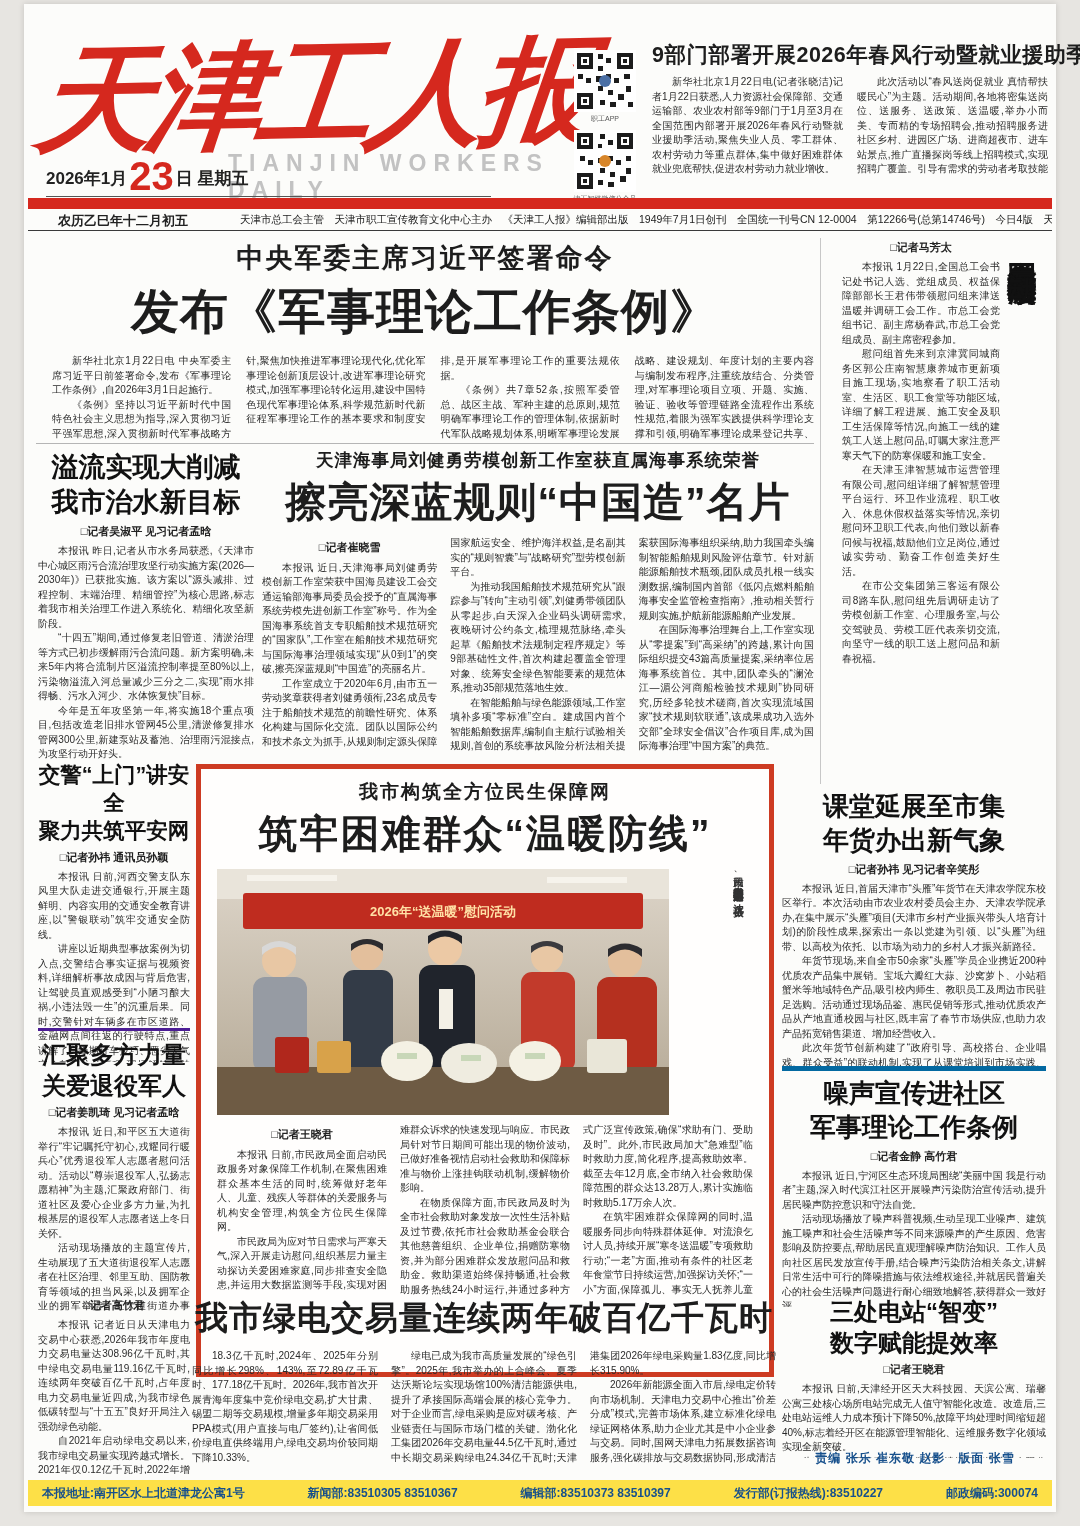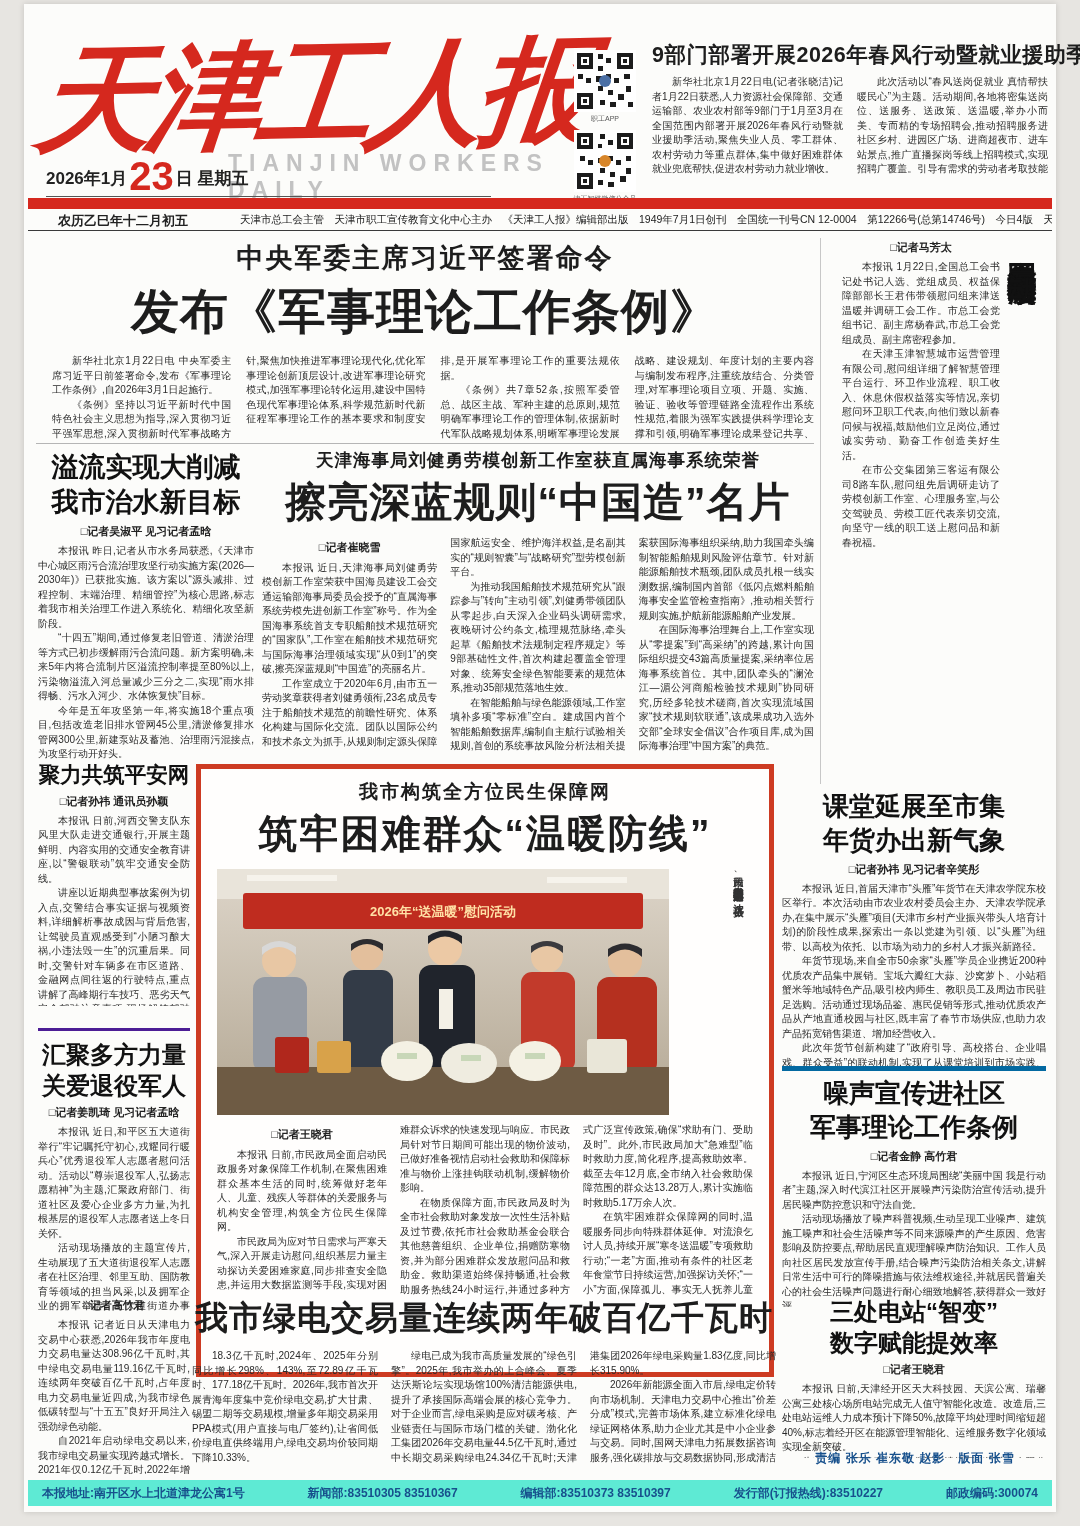--- a/index.html
+++ b/index.html
@@ -91,21 +91,21 @@
   .power .h2col { font-size:24px; }
   .power .body-sm { height:76px; }
   .editors { left:784px; top:1450px; width:262px; text-align:center; font-size:12px; font-weight:bold; color:#17508c; letter-spacing:1px; }
 
   
   .green-bottom { left:192px; top:1296px; width:584px; height:176px; }
   .green-bottom .title { text-align:center; font-size:33px; font-weight:900; letter-spacing:1px; margin-bottom:8px; white-space:nowrap; }
   .green-bottom .body-sm { height:122px; }
 
   
-  .footer-bar { left:28px; top:1480px; width:1024px; height:26px; background:#5eead4; display:flex; align-items:center; justify-content:space-between; padding:0 14px; }
+  .footer-bar { left:28px; top:1480px; width:1024px; height:26px; background:#fde047; display:flex; align-items:center; justify-content:space-between; padding:0 14px; }
   .footer-bar span { font-size:12px; font-weight:bold; color:#17508c; white-space:nowrap; }
 </style>
 </head>
 <body>
 
 <div class="page">
   <div class="paper"></div>
 
   <div class="abs masthead-script">天津工人报</div>
   <div class="abs masthead-en">TIANJIN WORKERS DAILY</div>
@@ -213,20 +213,21 @@
         <p>《条例》坚持以习近平新时代中国特色社会主义思想为指导,深入贯彻习近平强军思想,深入贯彻新时代军事战略方针,聚焦加快推进军事理论现代化,优化军事理论创新顶层设计,改进军事理论研究模式,加强军事理论转化运用,建设中国特色现代军事理论体系,科学规范新时代新征程军事理论工作的基本要求和制度安排,是开展军事理论工作的重要法规依据。</p>
         <p>《条例》共7章52条,按照军委管总、战区主战、军种主建的总原则,规范明确军事理论工作的管理体制,依据新时代军队战略规划体系,明晰军事理论发展战略、建设规划、年度计划的主要内容与编制发布程序,注重统放结合、分类管理,对军事理论项目立项、开题、实施、验证、验收等管理链路全流程作出系统性规范,着眼为强军实践提供科学理论支撑和引领,明确军事理论成果登记共享、评价认定、推广运用、回溯评价等措施要求。《条例》的发布施行,为推动军事理论工作高质量发展提供了法治保障。</p>
       </div>
   </div>
 
   <div class="abs federation">
     <div class="textcol">
       <div class="byline">□记者马芳太</div>
       <div class="body-sm">
           <p>本报讯 1月22日,全国总工会书记处书记人选、党组成员、权益保障部部长王君伟带领慰问组来津送温暖并调研工会工作。市总工会党组书记、副主席杨春武,市总工会党组成员、副主席密程参加。</p>
+          <p>慰问组首先来到京津冀同城商务区郭公庄南智慧康养城市更新项目施工现场,实地察看了职工活动室、生活区、职工食堂等功能区域,详细了解工程进展、施工安全及职工生活保障等情况,向施工一线的建筑工人送上慰问品,叮嘱大家注意严寒天气下的防寒保暖和施工安全。</p>
           <p>在天津玉津智慧城市运营管理有限公司,慰问组详细了解智慧管理平台运行、环卫作业流程、职工收入、休息休假权益落实等情况,亲切慰问环卫职工代表,向他们致以新春问候与祝福,鼓励他们立足岗位,通过诚实劳动、勤奋工作创造美好生活。</p>
           <p>在市公交集团第三客运有限公司8路车队,慰问组先后调研走访了劳模创新工作室、心理服务室,与公交驾驶员、劳模工匠代表亲切交流,向坚守一线的职工送上慰问品和新春祝福。</p>
         </div>
     </div>
     <div class="vtitle">全国总工会慰问组来津开展送温暖活动</div>
   </div>
 
   <div class="abs rule-h" style="left:36px; top:443px; width:778px;"></div>
 
   <div class="abs water">
@@ -237,20 +238,21 @@
     <div class="byline">□记者吴淑平 见习记者孟晗</div>
     <div class="body-sm">
         <p>本报讯 昨日,记者从市水务局获悉,《天津市中心城区雨污合流治理攻坚行动实施方案(2026—2030年)》已获批实施。该方案以“源头减排、过程控制、末端治理、精细管控”为核心思路,标志着我市相关治理工作进入系统化、精细化攻坚新阶段。</p>
         <p>“十四五”期间,通过修复老旧管道、清淤治理等方式已初步缓解雨污合流问题。新方案明确,未来5年内将合流制片区溢流控制率提至80%以上,污染物溢流入河总量减少三分之二,实现“雨水排得畅、污水入河少、水体恢复快”目标。</p>
         <p>今年是五年攻坚第一年,将实施18个重点项目,包括改造老旧排水管网45公里,清淤修复排水管网300公里,新建泵站及蓄池、治理雨污混接点,为攻坚行动开好头。</p>
       </div>
   </div>
 
   <div class="abs police">
     <div class="h2col">
+      <div>交警“上门”讲安全</div>
       <div>聚力共筑平安网</div>
     </div>
     <div class="byline">□记者孙祎 通讯员孙颖</div>
     <div class="body-sm">
         <p>本报讯 日前,河西交警支队东风里大队走进交通银行,开展主题鲜明、内容实用的交通安全教育讲座,以“警银联动”筑牢交通安全防线。</p>
         <p>讲座以近期典型事故案例为切入点,交警结合事实证据与视频资料,详细解析事故成因与背后危害,让驾驶员直观感受到“小陋习酿大祸,小违法毁一生”的沉重后果。同时,交警针对车辆多在市区道路、金融网点间往返的行驶特点,重点讲解了高峰期行车技巧、恶劣天气安全驾驶注意事项,现场解答驾驶员提出的行车疑问,引导大家养成“文明驾驶,安全第一”的良好习惯。</p>
       </div>
   </div>
 
   <div class="abs veterans">

